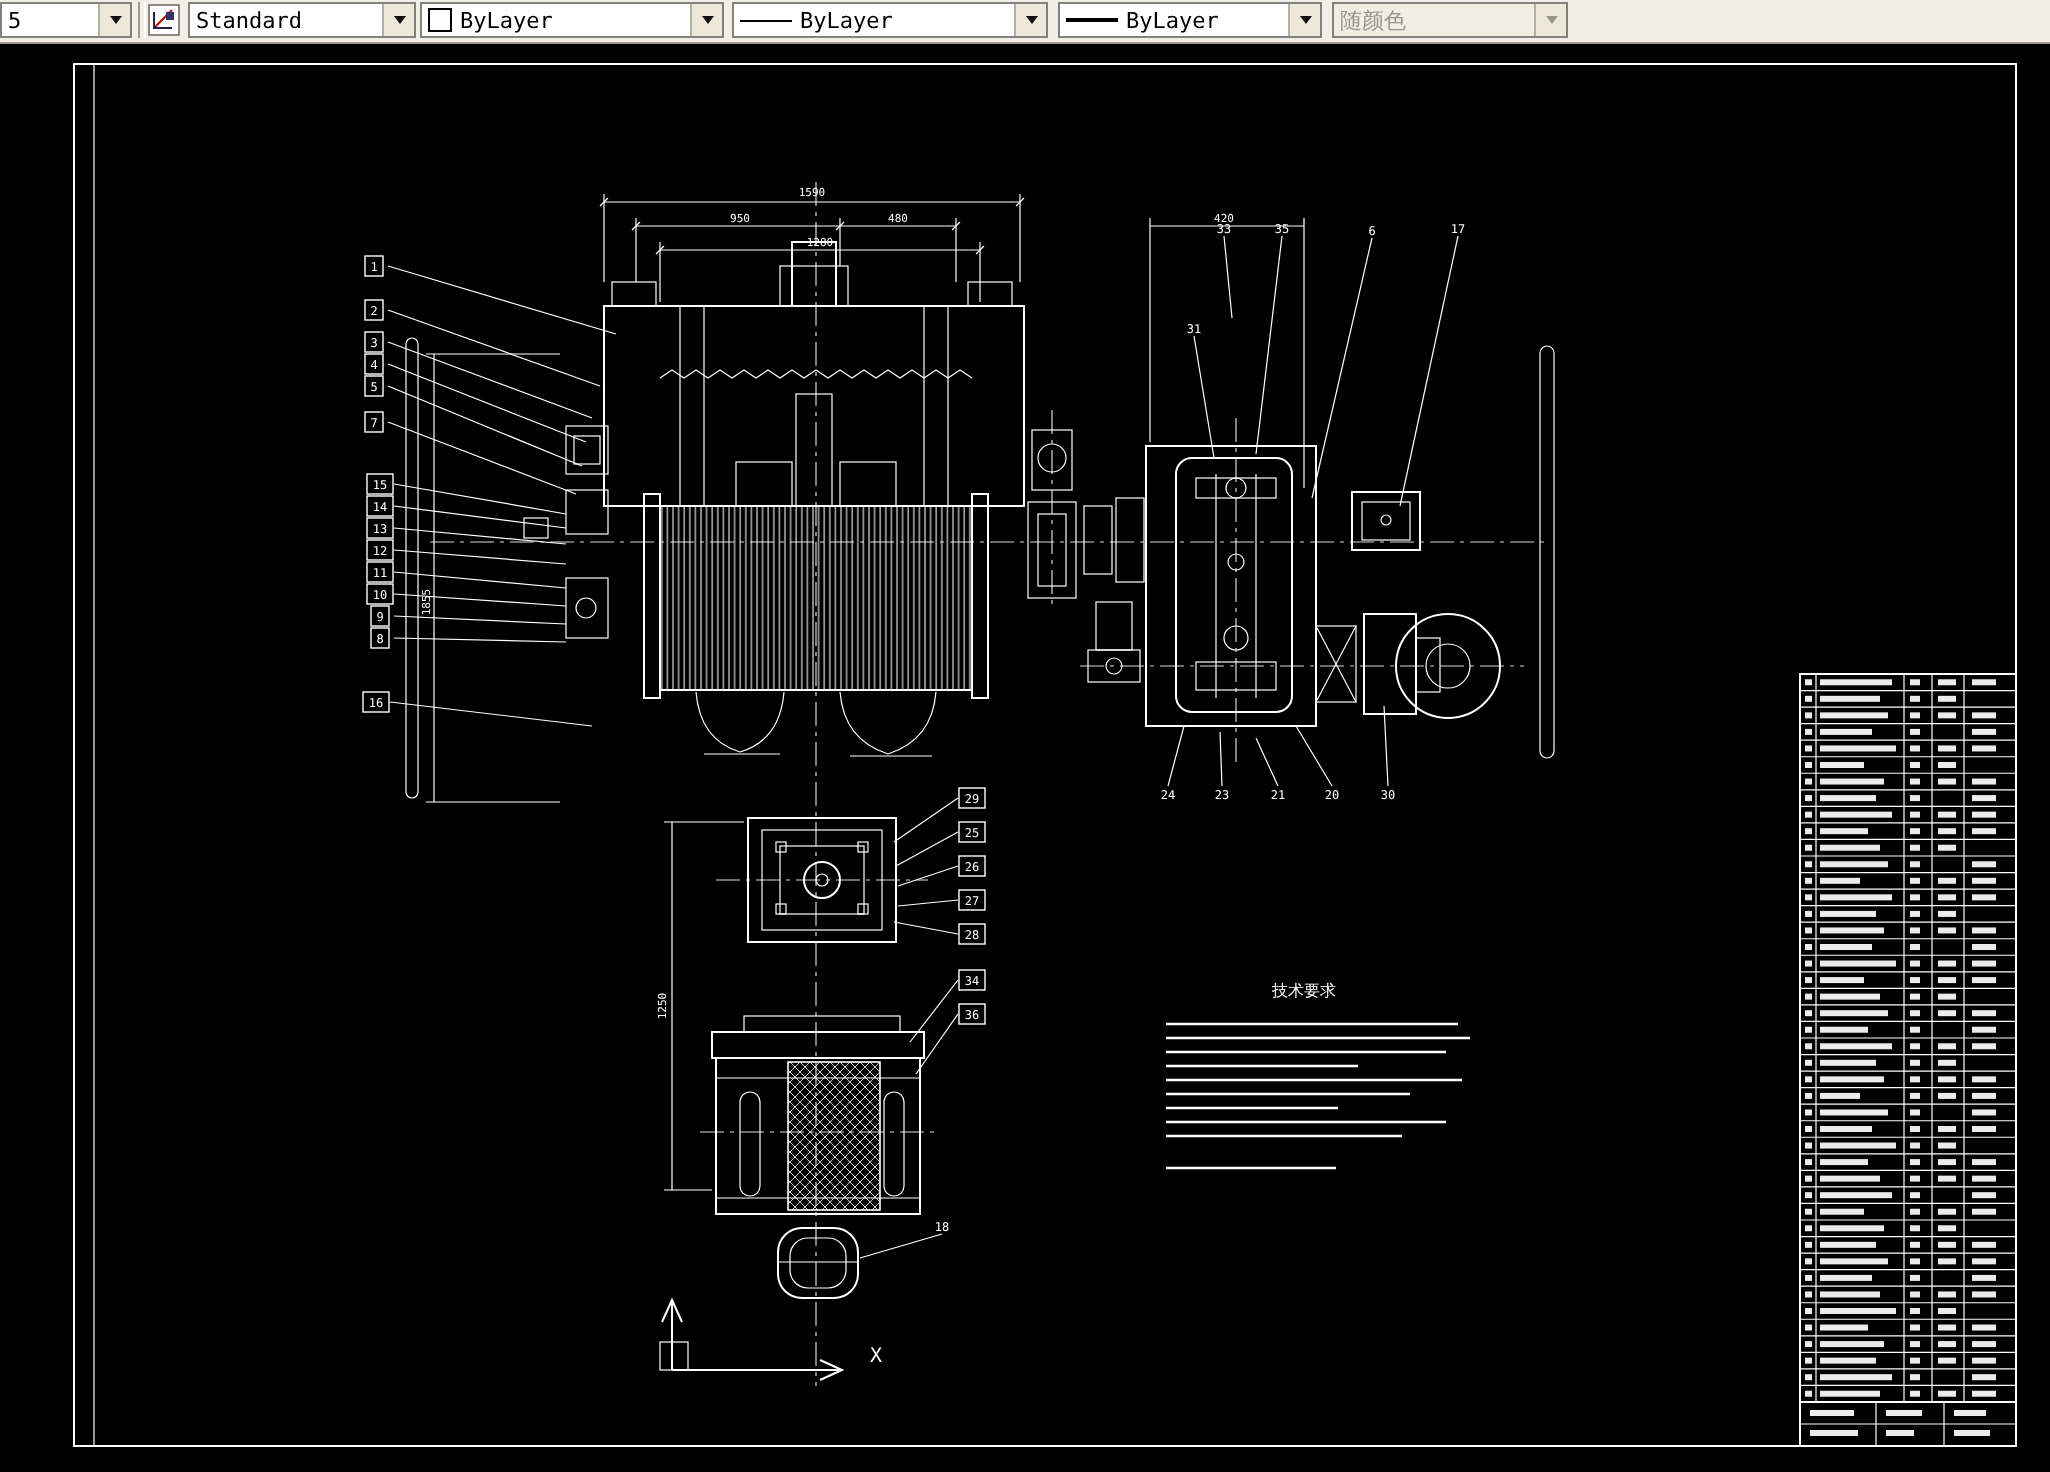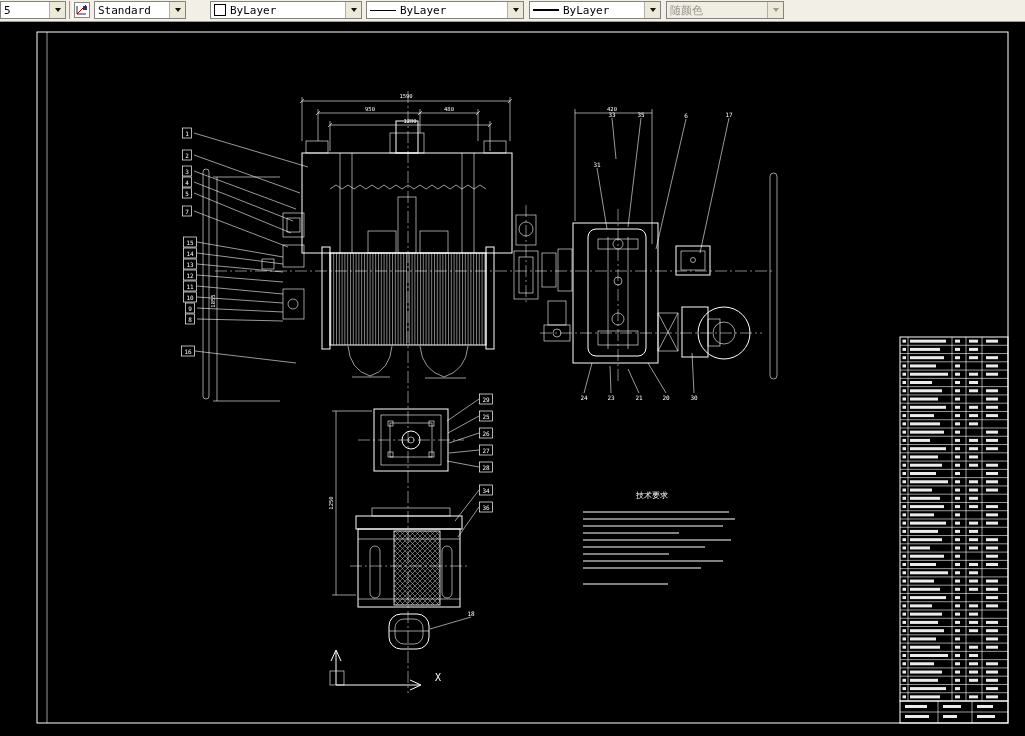--- a/index.html
+++ b/index.html
@@ -12,21 +12,21 @@
   .combo .btn::after{content:"";width:0;height:0;border:3px solid transparent;border-top:4px solid #111;margin-top:6px;}
   .sep{position:absolute;left:69px;top:1px;width:2px;height:18px;border-left:1px solid #9e9b8e;border-right:1px solid #fff;}
   .tool-icon{position:absolute;left:74px;top:2px;width:16px;height:16px;}
   .swatch{width:10px;height:10px;background:#fff;border:1px solid #000;flex:0 0 auto;}
   .lt-line{width:26px;height:1px;background:#000;flex:0 0 auto;}
   .lw-line{width:26px;height:2px;background:#000;flex:0 0 auto;}
   .combo.disabled{background:#f0eee2;}
   .combo.disabled .field{color:#97978f;}
   .combo.disabled .btn::after{border-top-color:#97978f;}
   #cb-layer{left:0;width:66px}
-  #cb-style{left:94px;width:92px}
+  #cb-style{left:94px;width:114px}
   #cb-color{left:210px;width:152px}
   #cb-ltype{left:366px;width:158px}
   #cb-lweight{left:529px;width:132px}
   #cb-pstyle{left:666px;width:118px}
   
   .canvas{position:relative;height:715px;background:#000;}
   .canvas svg{position:absolute;left:0;top:0;}
   .ln{stroke:#fff;stroke-width:1;fill:none;}
   .thin{stroke-width:0.6;}
   .cl{stroke:#fff;stroke-width:0.6;fill:none;stroke-dasharray:12 3 2 3;opacity:.85;}

